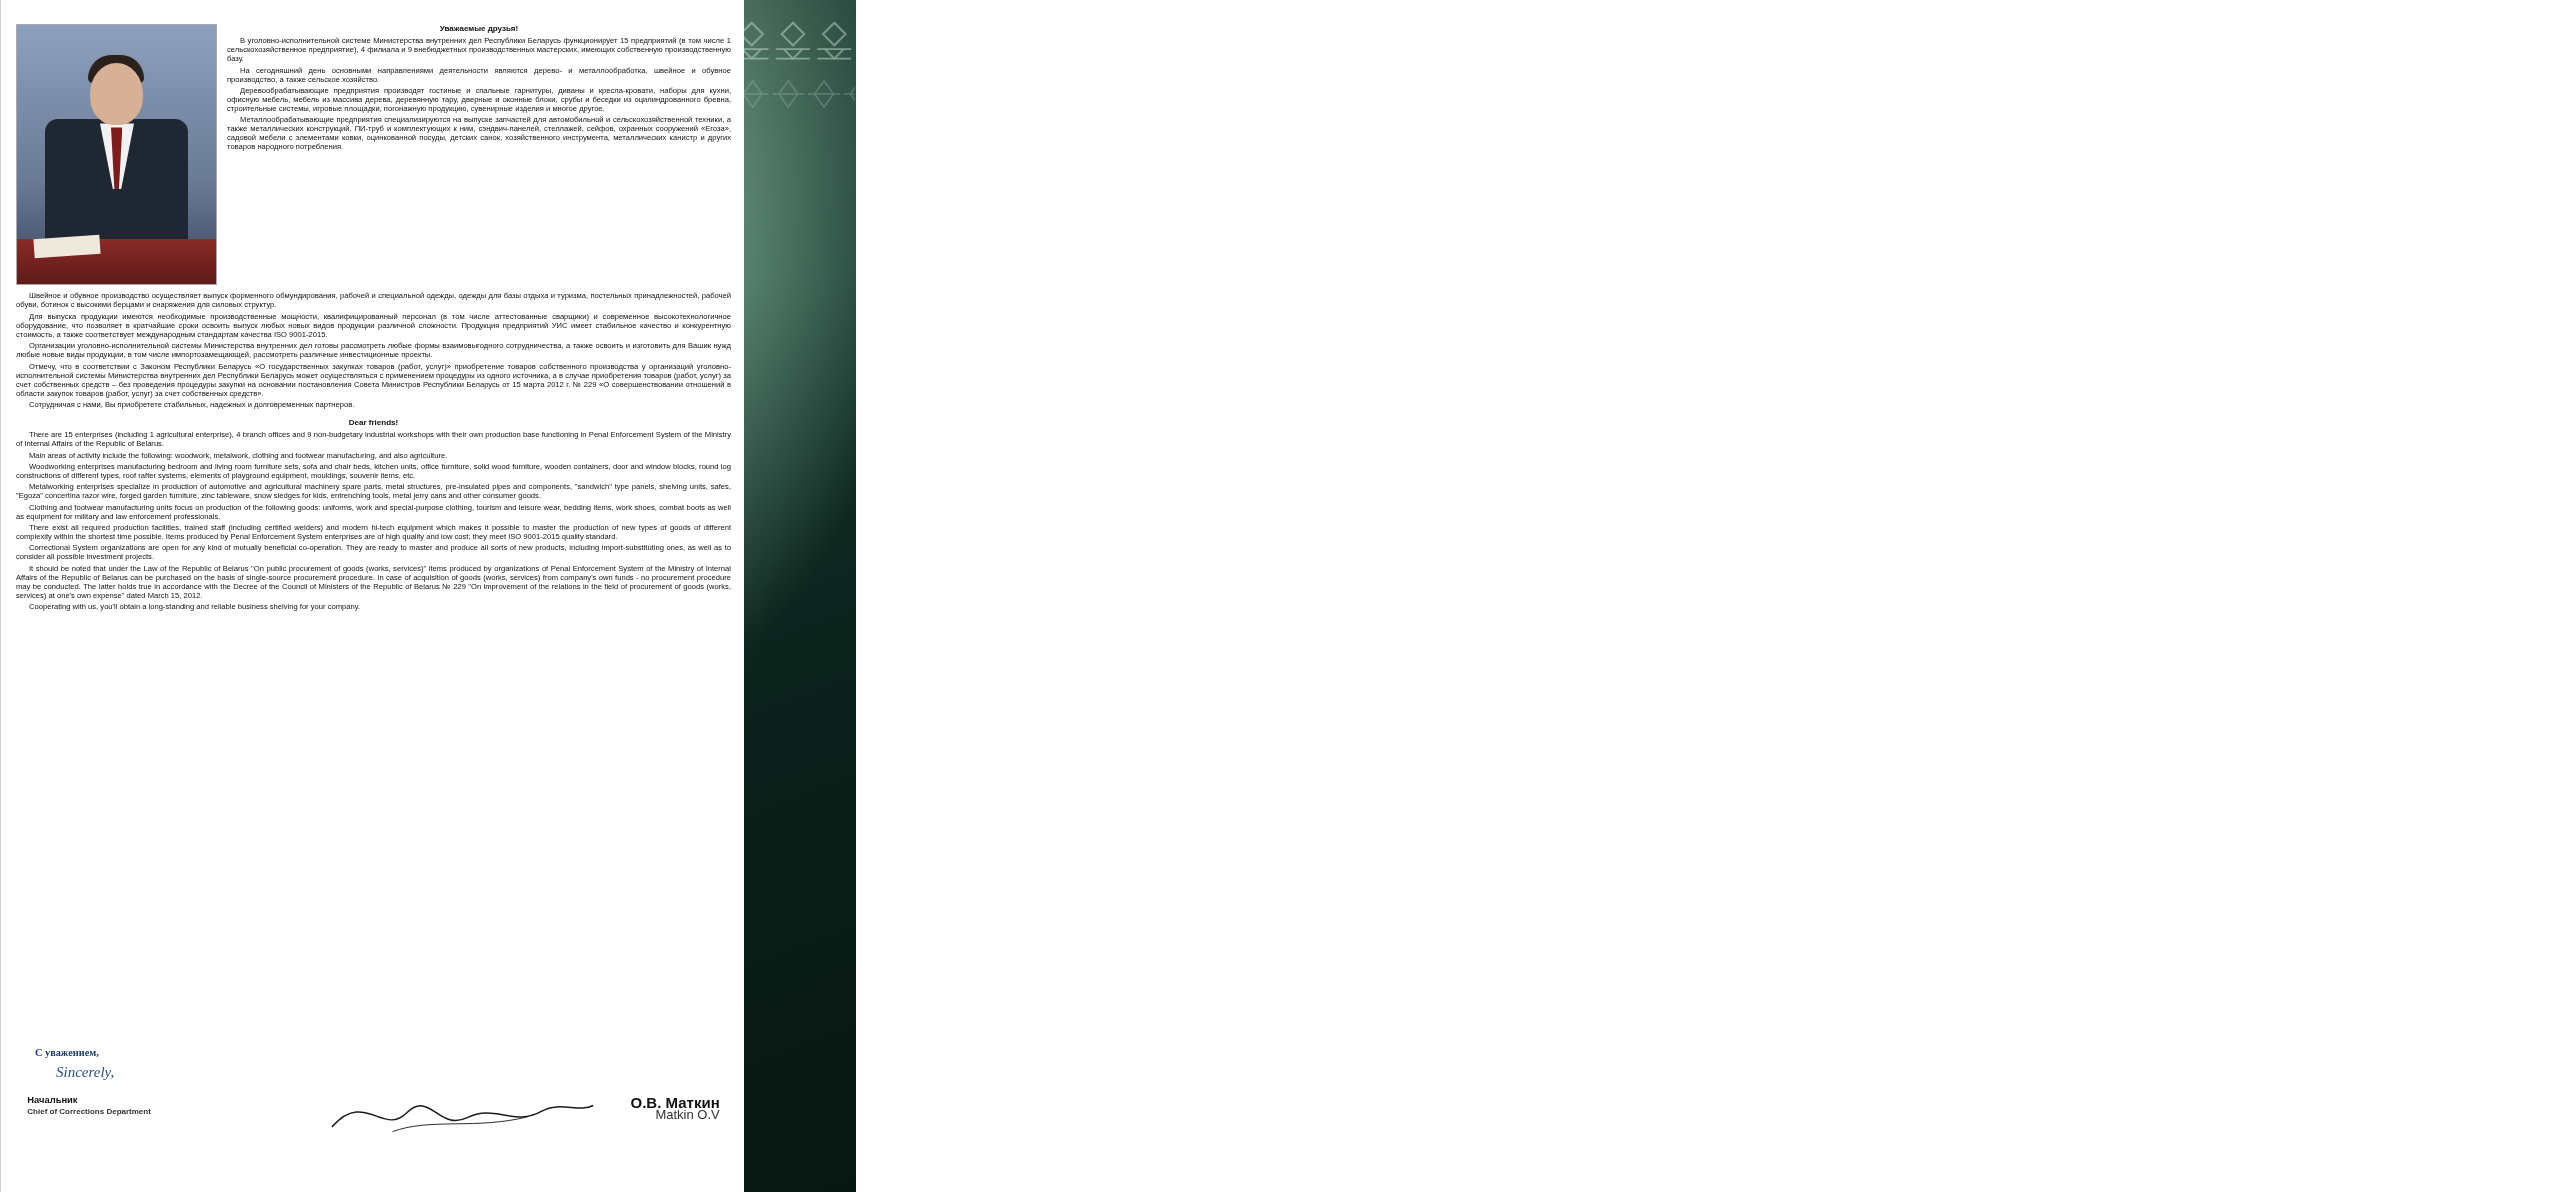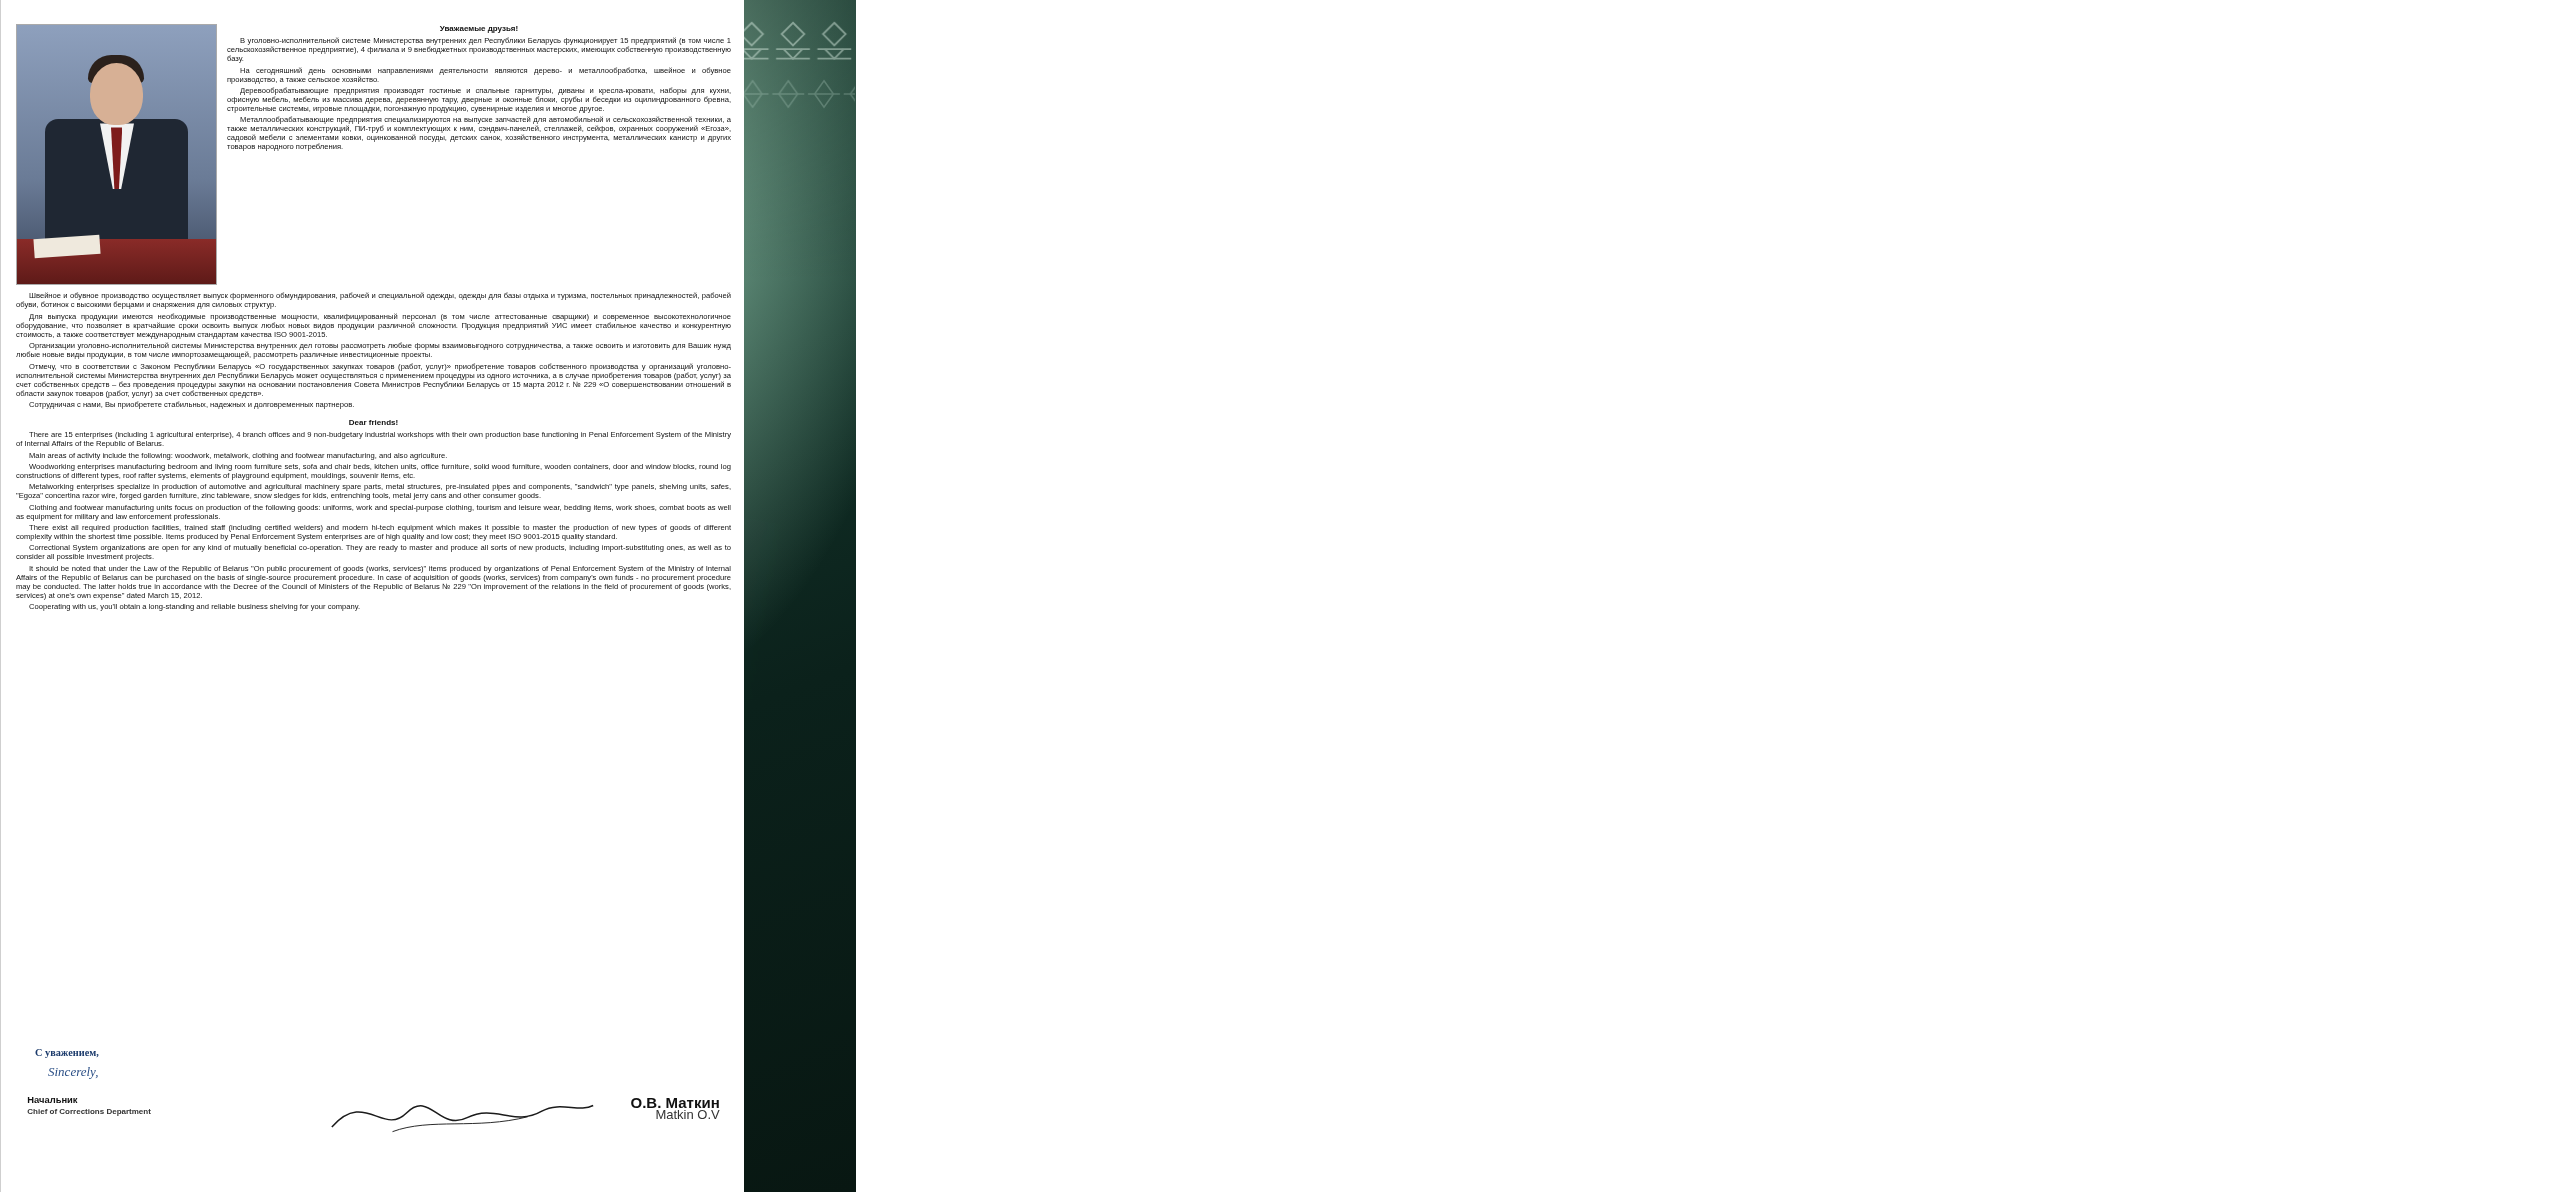--- a/index.html
+++ b/index.html
@@ -60,21 +60,21 @@
   .photo .desk{position:absolute;left:0;bottom:0;width:199px;height:45px;background:linear-gradient(180deg,#8a2b28,#5e1a18);}
   .photo .paper{position:absolute;left:17px;bottom:28px;width:66px;height:19px;background:#efe9dd;transform:rotate(-4deg);}
 
   .col-right{position:absolute;left:211px;top:15px;width:504px;}
   .col-full{position:absolute;left:0;top:282px;width:715px;}
   p.ru{font-size:7.6px;line-height:9px;text-align:justify;margin:0 0 2.4px 0;color:#111;text-indent:13px;}
   p.en{font-size:7.6px;line-height:9px;text-align:justify;margin:0 0 2.4px 0;color:#111;text-indent:13px;}
   .dear{font-size:8px;font-weight:bold;text-align:center;margin:9.4px 0 2.8px 0;color:#111;}
   .sign-block{position:absolute;left:0;bottom:22.6px;width:715px;height:113px;}
   .sign-ru{position:absolute;left:19px;top:0;font-size:10.3px;font-weight:bold;color:#1b3a6b;font-family:"Liberation Serif",serif;}
-  .sign-en{position:absolute;left:32px;top:17px;font-size:13px;font-style:italic;color:#2b4f86;font-family:"Liberation Serif",serif;}
+  .sign-en{position:absolute;left:40px;top:17px;font-size:15px;font-style:italic;color:#2b4f86;font-family:"Liberation Serif",serif;}
   .post-ru{position:absolute;left:11.3px;top:47px;font-size:9.4px;font-weight:bold;color:#111;}
   .post-en{position:absolute;left:11.3px;top:60px;font-size:8px;font-weight:bold;color:#333;}
   .name-ru{position:absolute;right:11.3px;top:47px;font-size:15px;font-weight:bold;color:#111;}
   .name-en{position:absolute;right:11.3px;top:60px;font-size:13px;font-weight:normal;color:#333;text-align:right;}
   .scribble{position:absolute;left:310px;top:38px;width:273px;height:56px;}
 </style>
 </head>
 <body>
 
 <div class="page">

